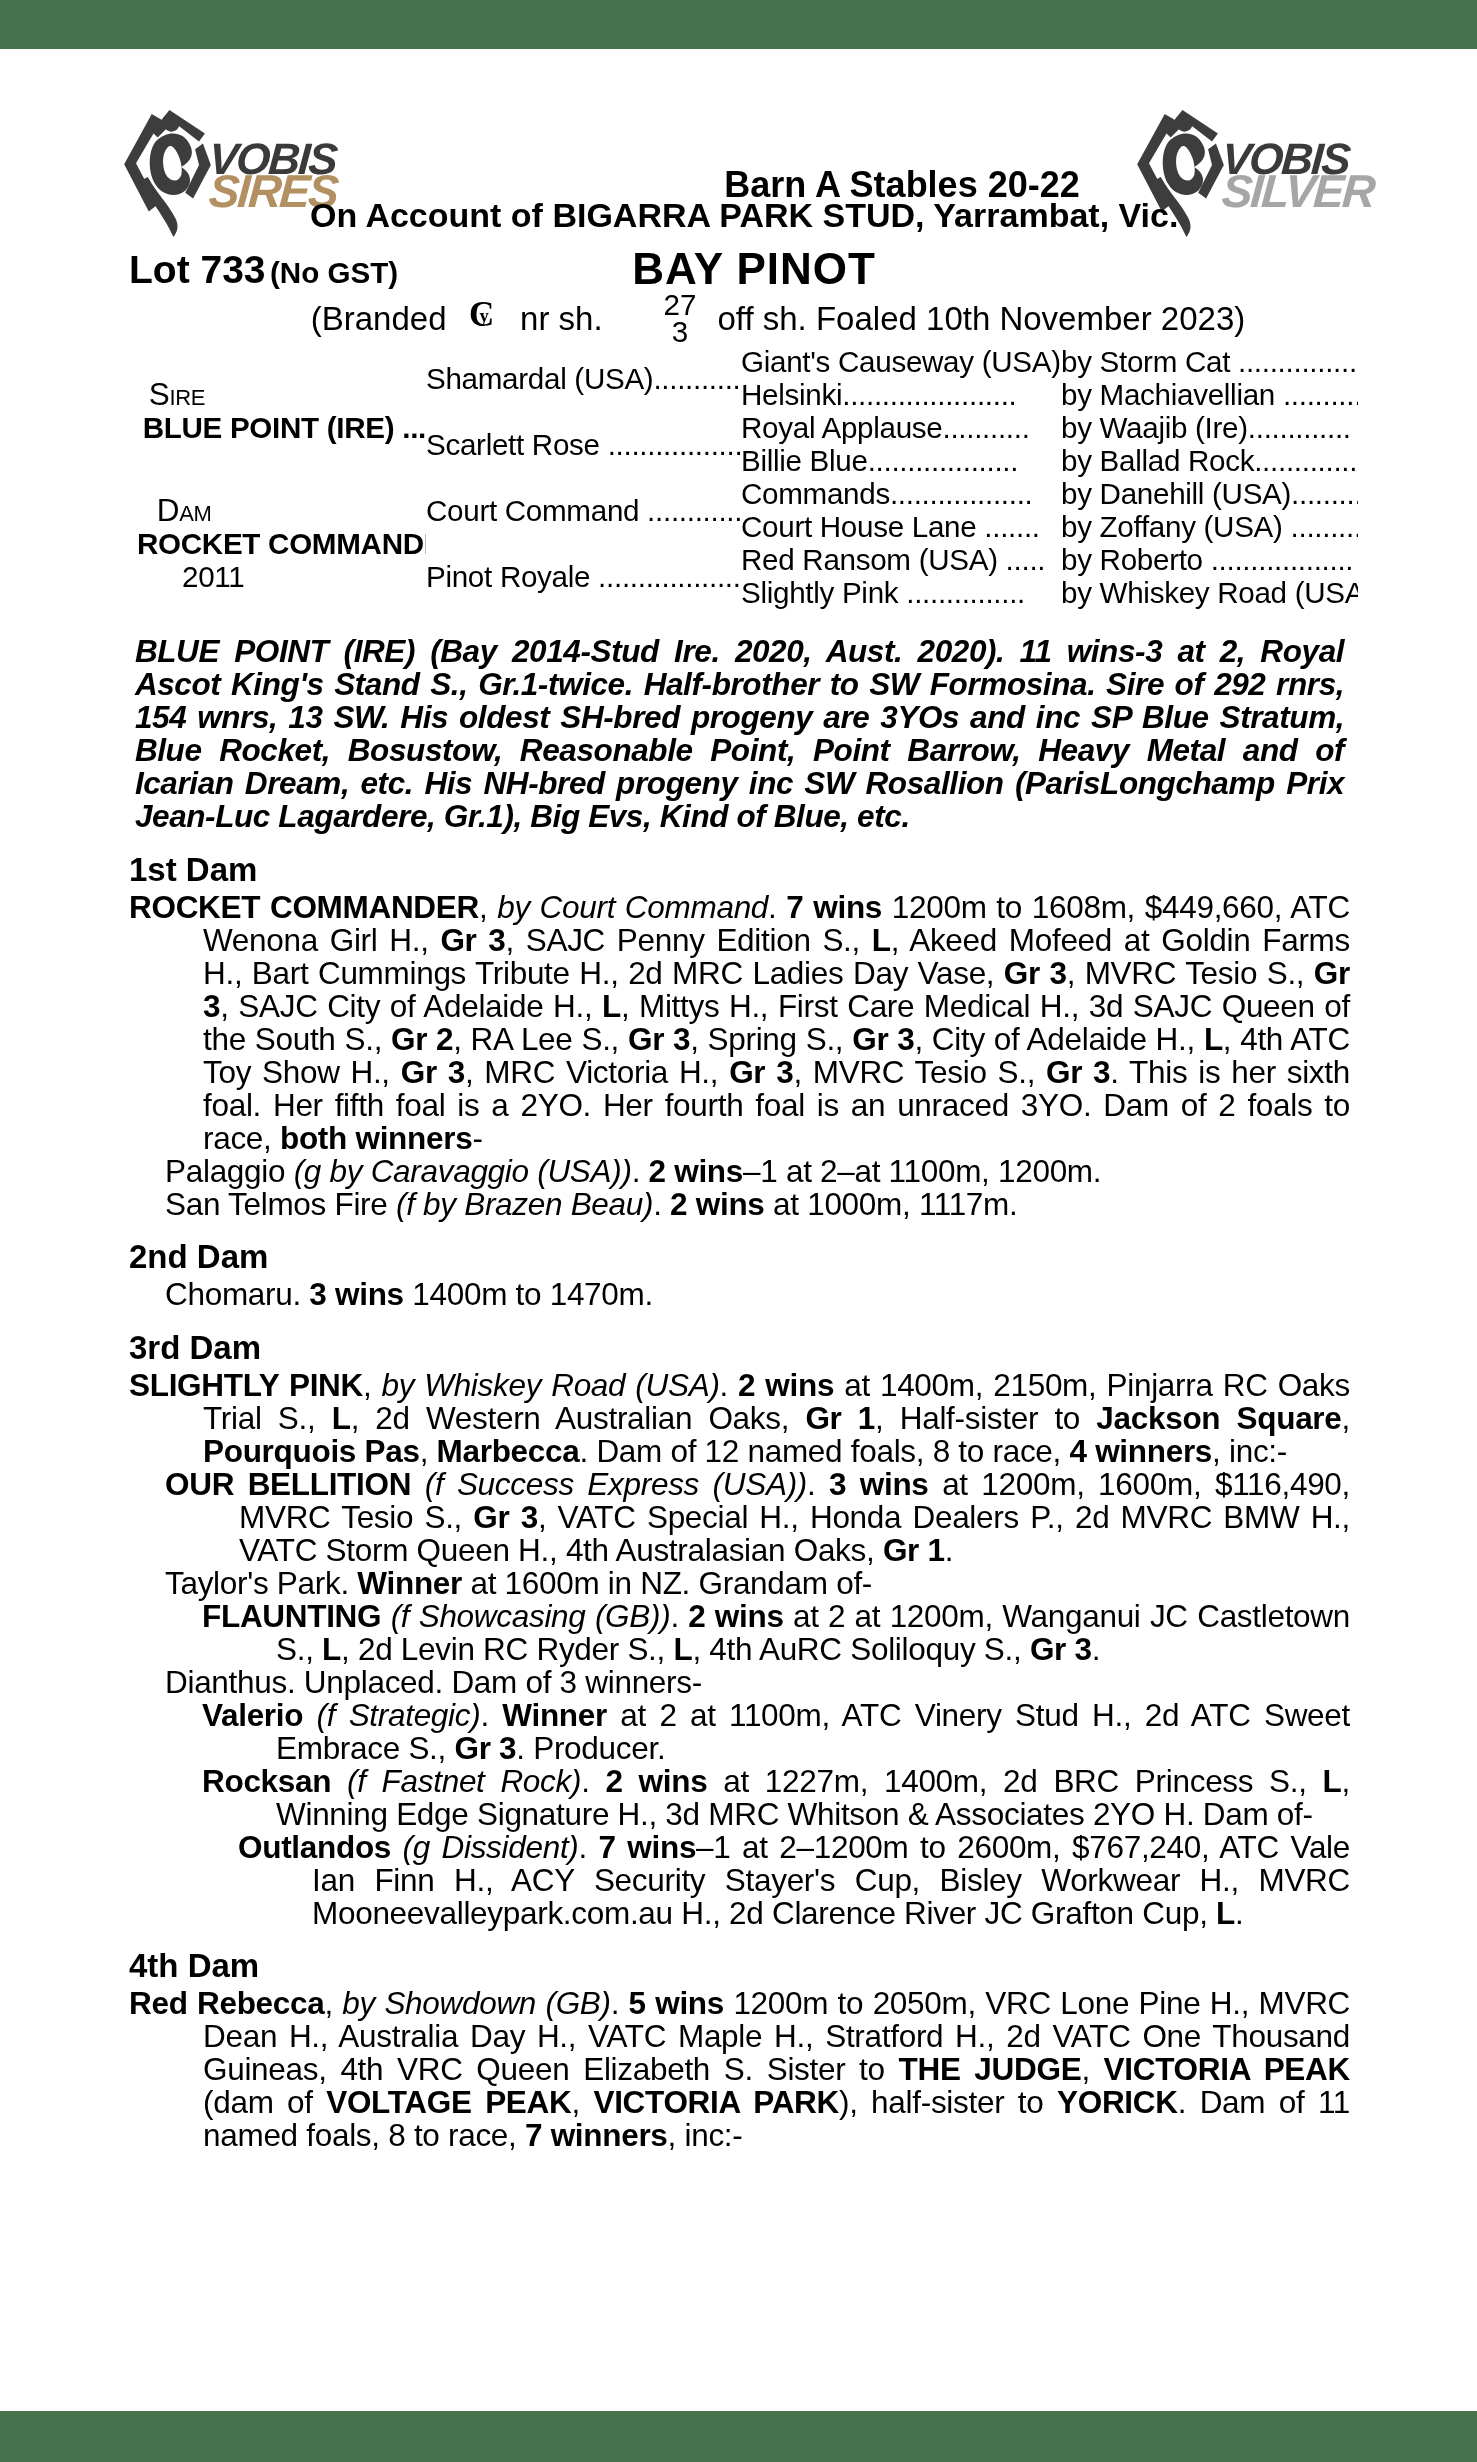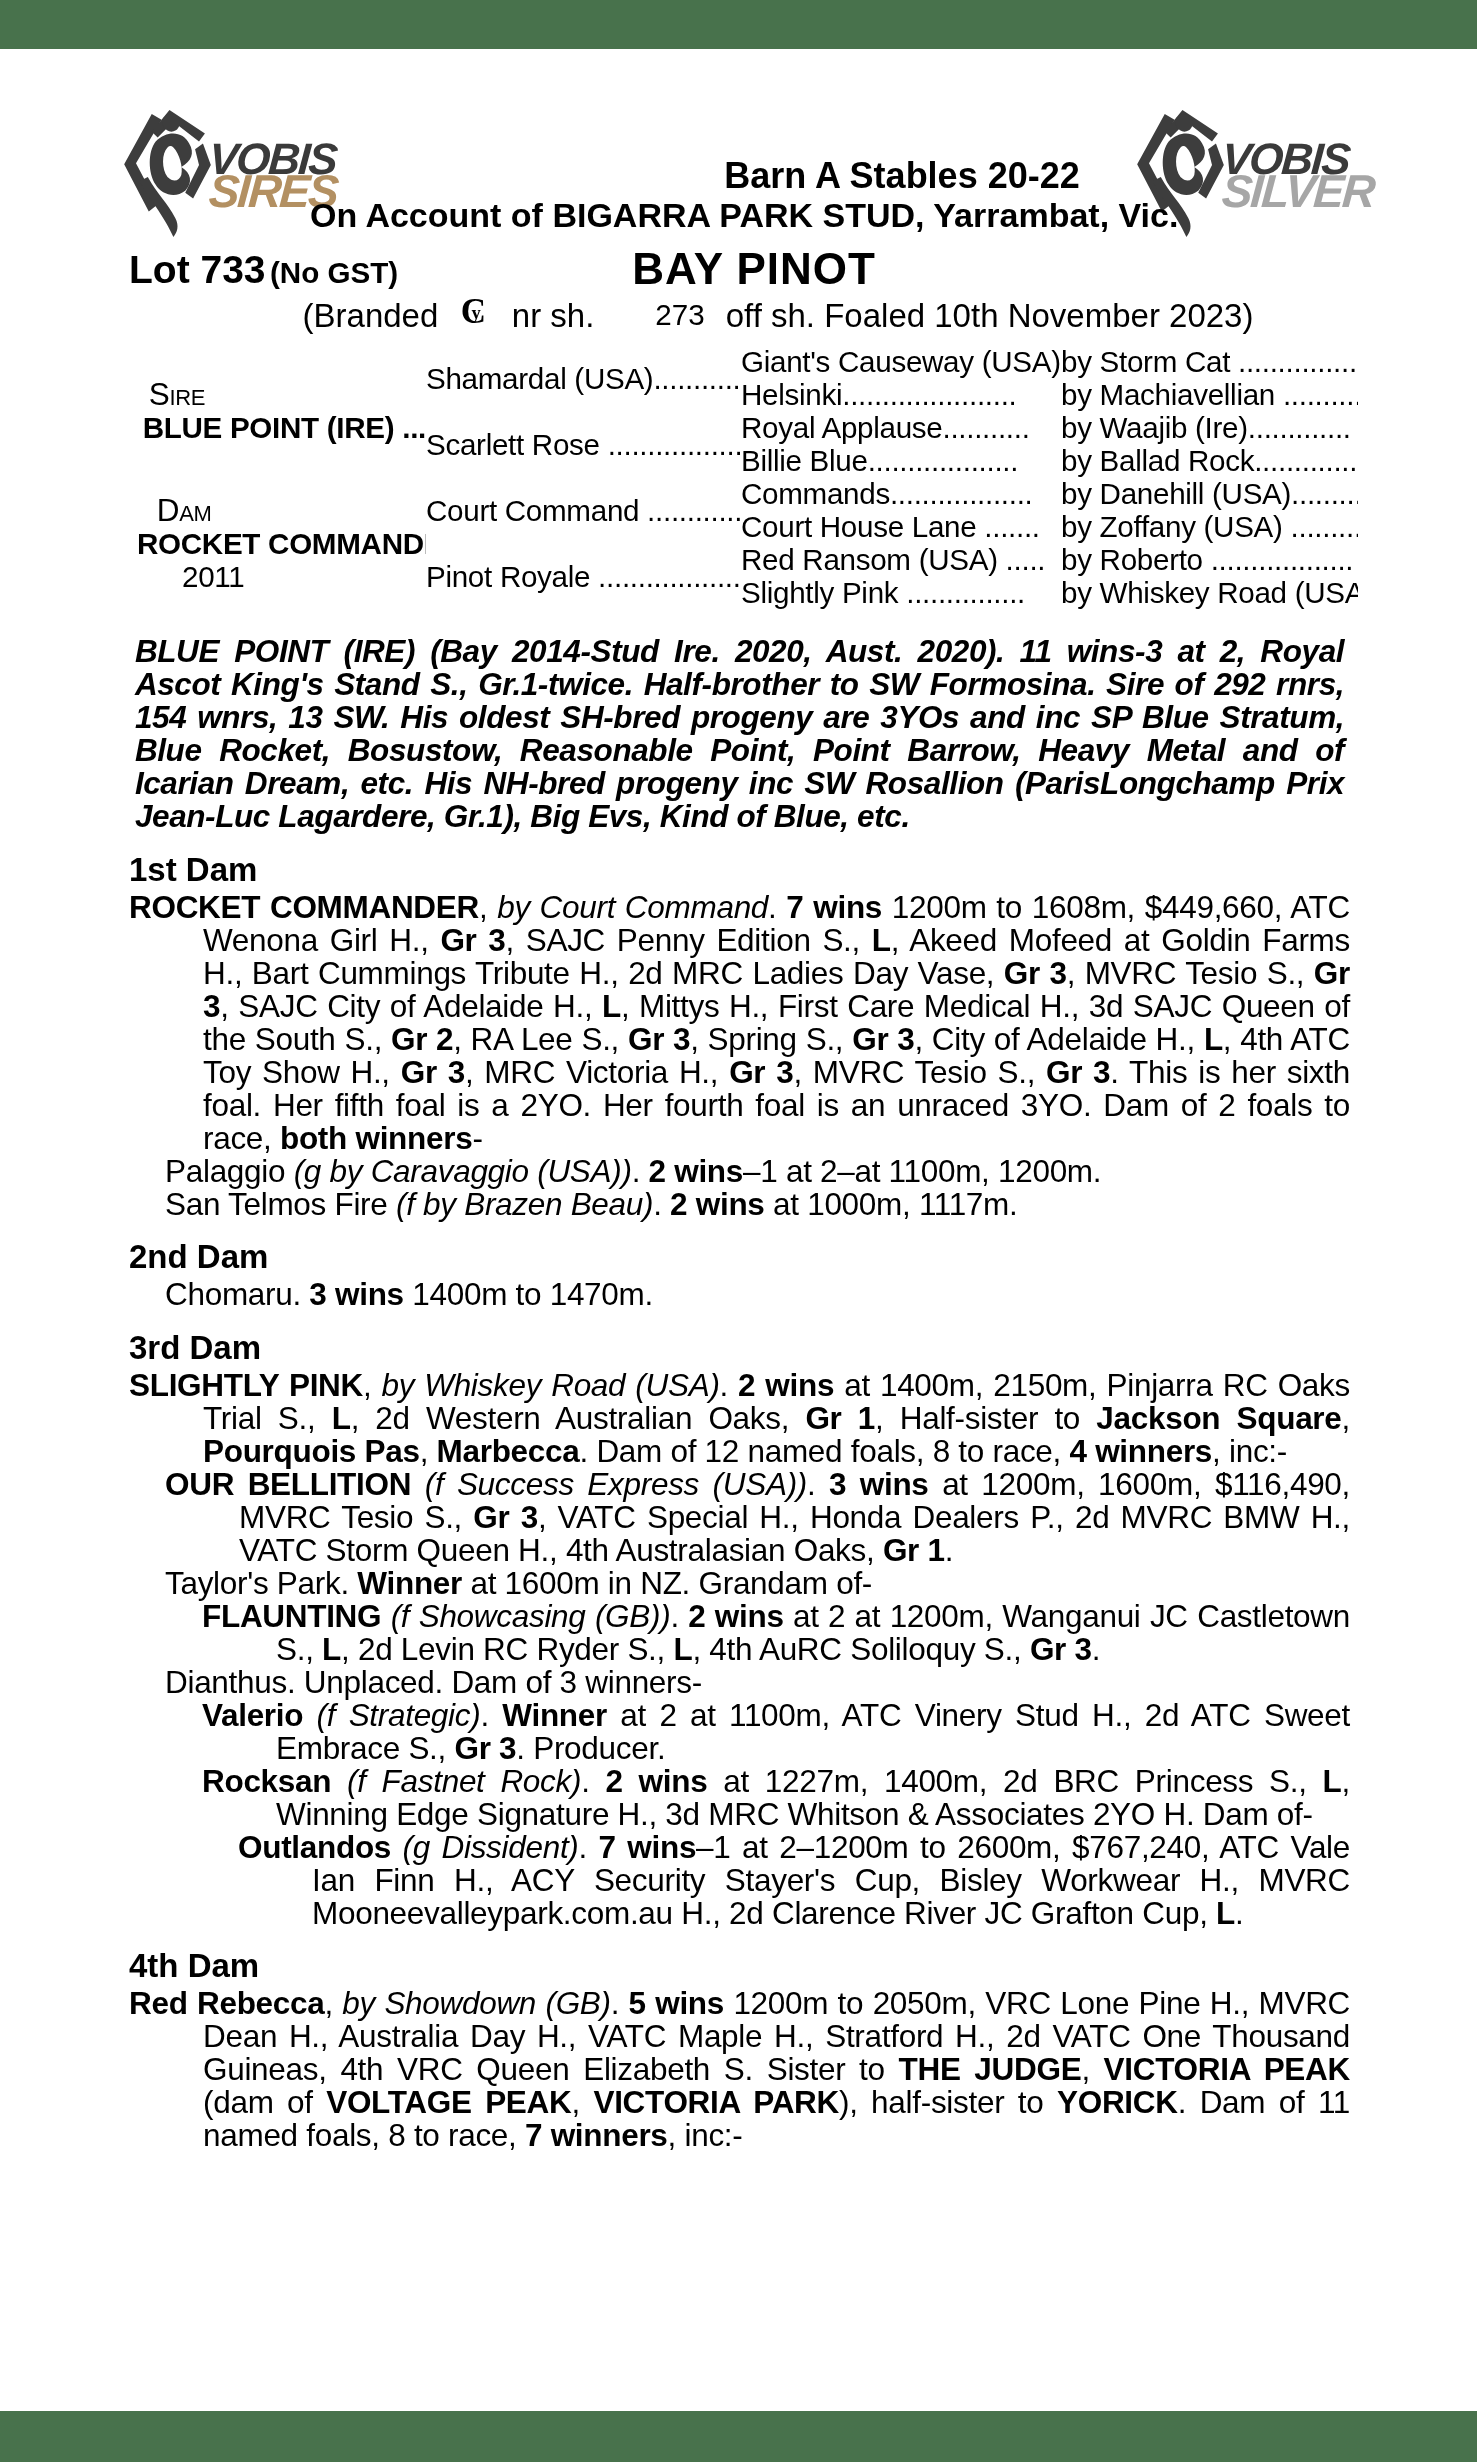--- a/index.html
+++ b/index.html
@@ -11,28 +11,28 @@
 
   
   .logo{position:absolute;top:108px;display:flex;align-items:center;}
   .logo.left{left:118px;}
   .logo.right{left:1131px;}
   .logo-words{display:flex;flex-direction:column;justify-content:center;margin-left:-7.9px;}
   .logo-w1{font-weight:bold;font-style:italic;font-size:44px;line-height:39px;letter-spacing:-2px;color:#3a3a3a;transform:skewX(-4deg);}
   .logo-w2{font-weight:bold;font-style:italic;font-size:46px;line-height:39px;letter-spacing:-2px;margin-top:-5.9px;transform:skewX(-4deg);}
 
   
-  .barn{position:absolute;top:155px;left:902px;transform:translateX(-50%);font-size:36px;font-weight:bold;white-space:nowrap;}
+  .barn{position:absolute;top:164px;left:902px;transform:translateX(-50%);font-size:36px;font-weight:bold;white-space:nowrap;}
   .account{position:absolute;top:196px;left:310px;width:887px;font-size:34px;font-weight:bold;white-space:nowrap;overflow:hidden;}
   .lotline{position:absolute;top:248px;left:129px;white-space:nowrap;}
   .lot-num{font-size:39px;font-weight:bold;}
   .lot-gst{font-size:29.6px;font-weight:bold;}
   .sexline{position:absolute;top:244px;left:754px;transform:translateX(-50%);font-size:44px;font-weight:bold;letter-spacing:1px;white-space:nowrap;}
   .brandline{position:absolute;top:292px;left:778px;transform:translateX(-50%);font-size:33px;display:flex;align-items:center;gap:21px;white-space:nowrap;}
-  .brand-frac{display:inline-flex;flex-direction:row;align-items:center;font-size:29.6px;line-height:26.6px;margin-left:40px;}
+  .brand-frac{display:inline-flex;flex-direction:column;align-items:center;font-size:29.6px;line-height:26.6px;margin-left:40px;}
 
   
   .ped{position:absolute;left:129px;top:345px;width:1229px;display:grid;
        grid-template-columns:297px 315px 320px 297px;grid-auto-rows:33px;
        font-size:29.6px;letter-spacing:-0.3px;}
   .ped .cell{overflow:hidden;white-space:nowrap;line-height:33px;}
   .ped .blk{display:flex;flex-direction:column;justify-content:center;}
   .ped .lbl{font-variant:small-caps;font-size:31.5px;padding-left:19.7px;}
   .ped .nm{font-weight:bold;font-size:29.6px;text-align:right;}
   .ped .yr{padding-left:45px;}

